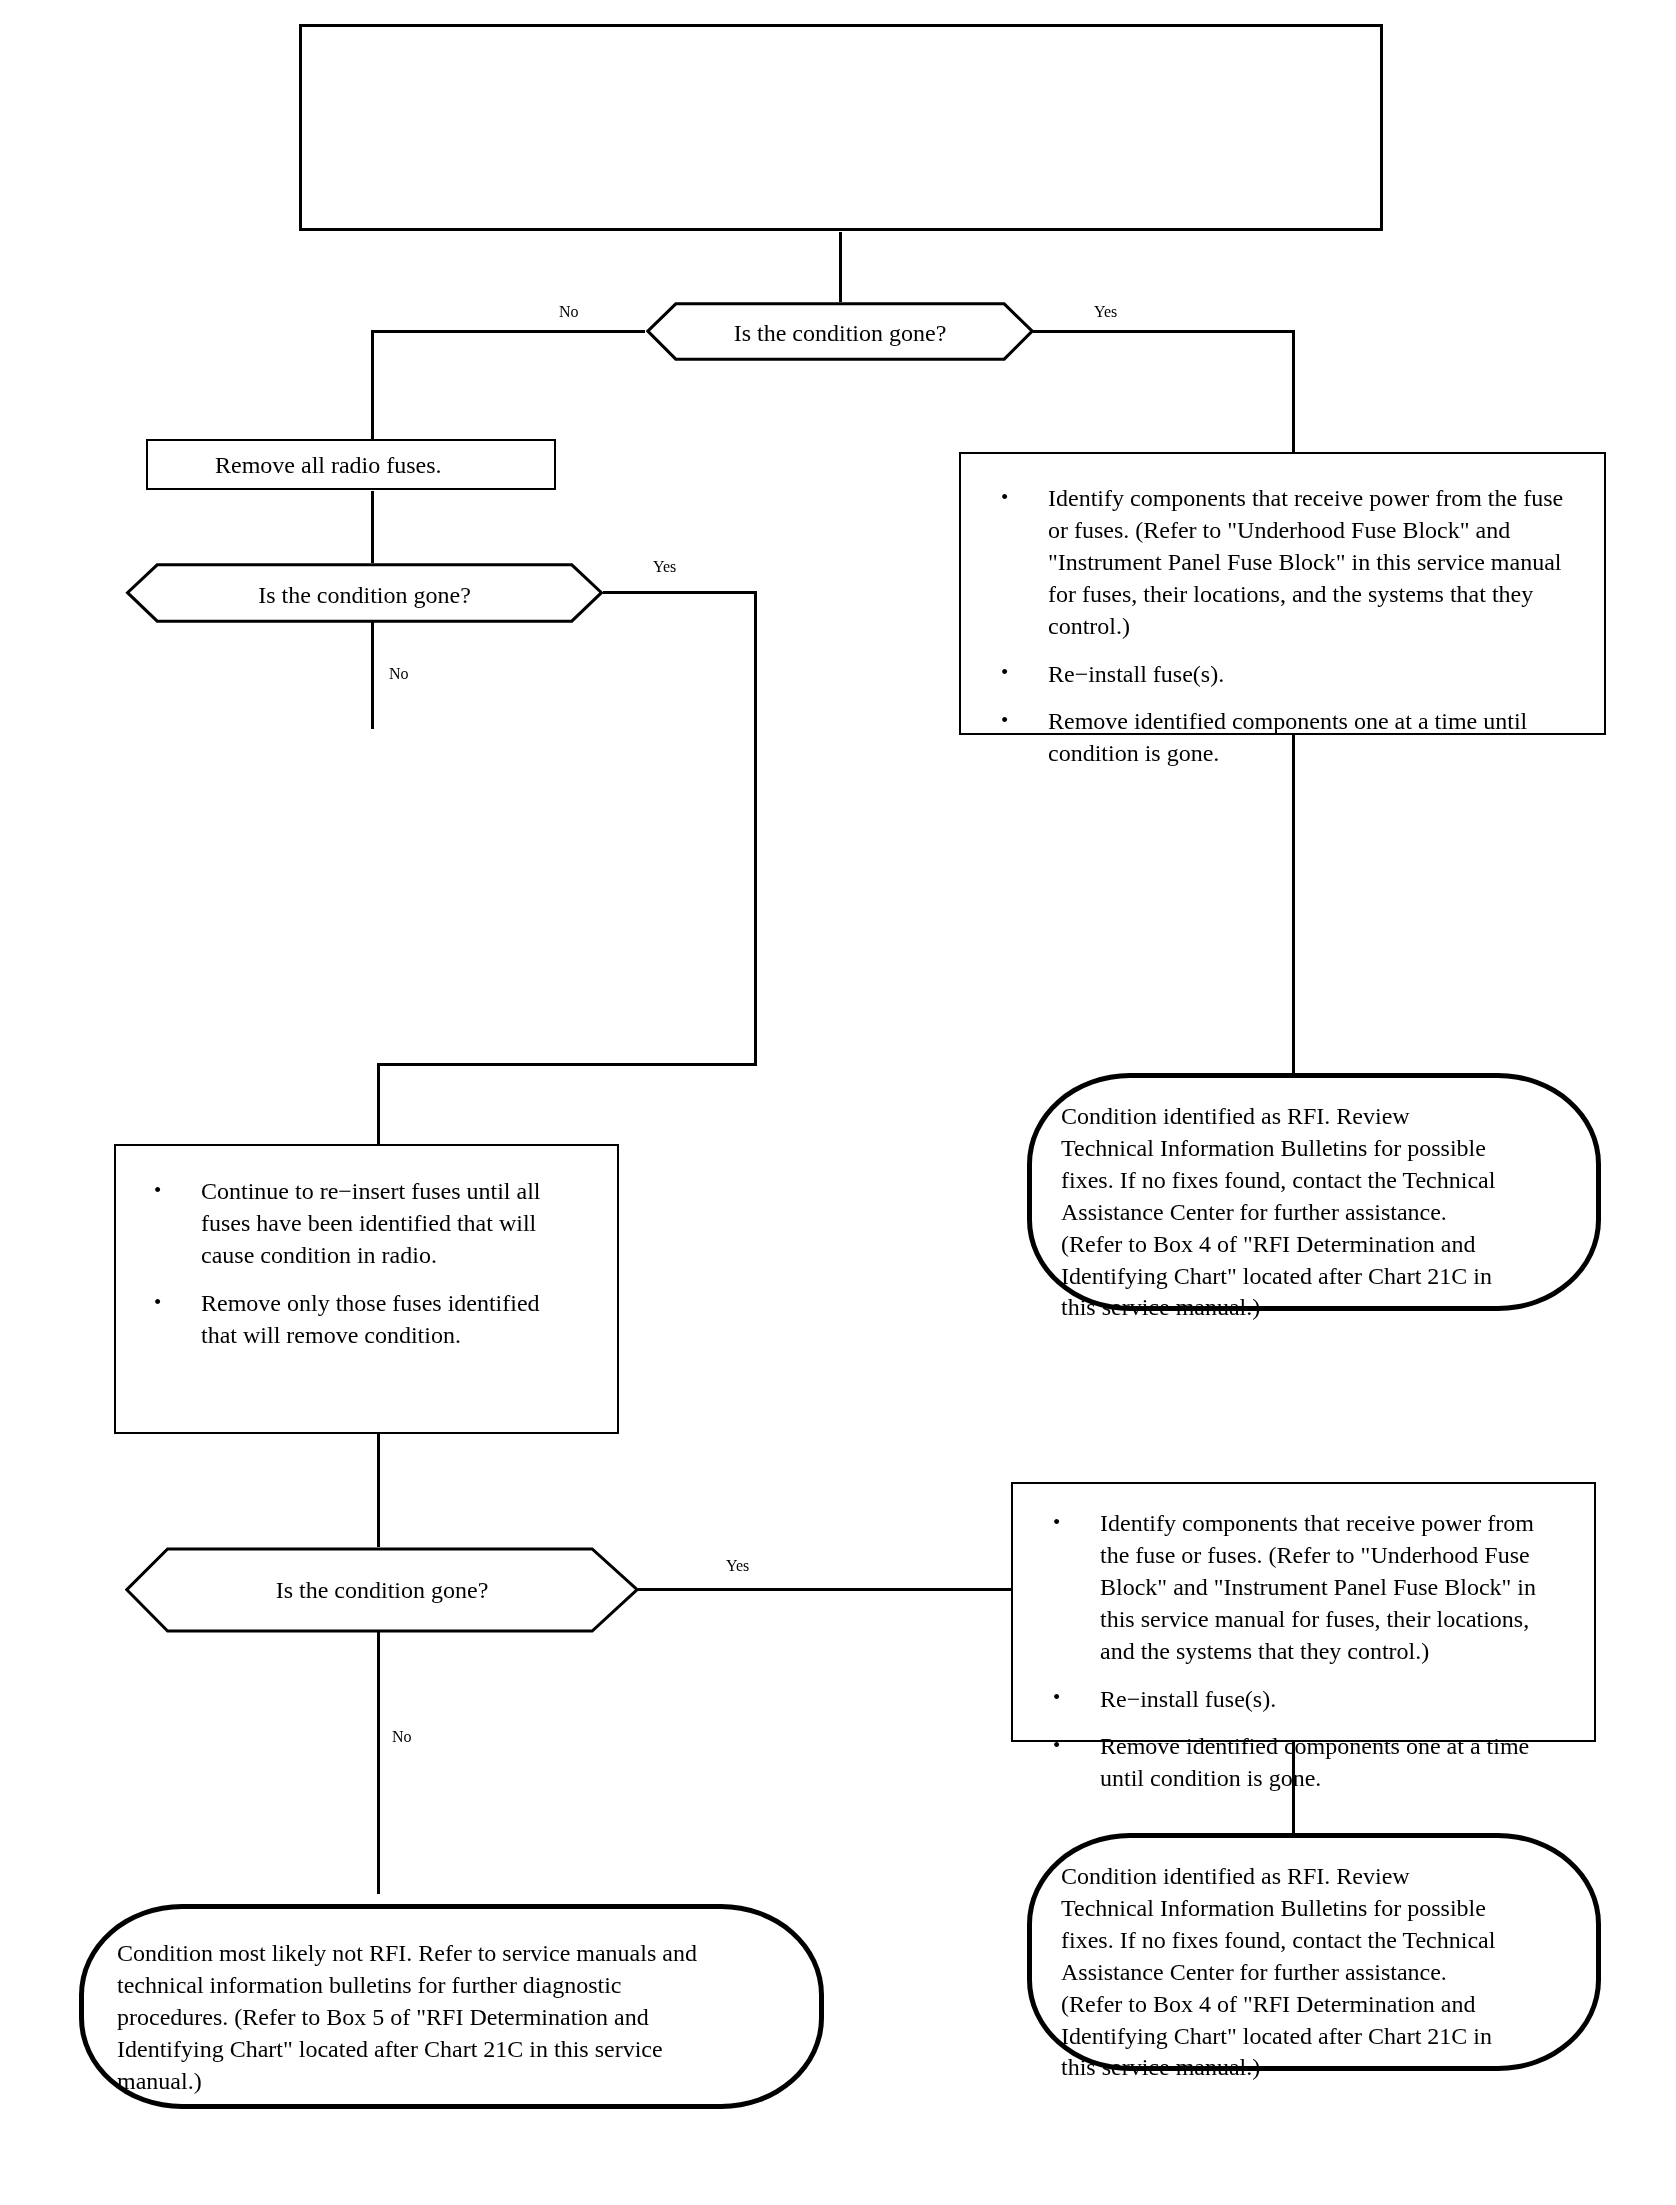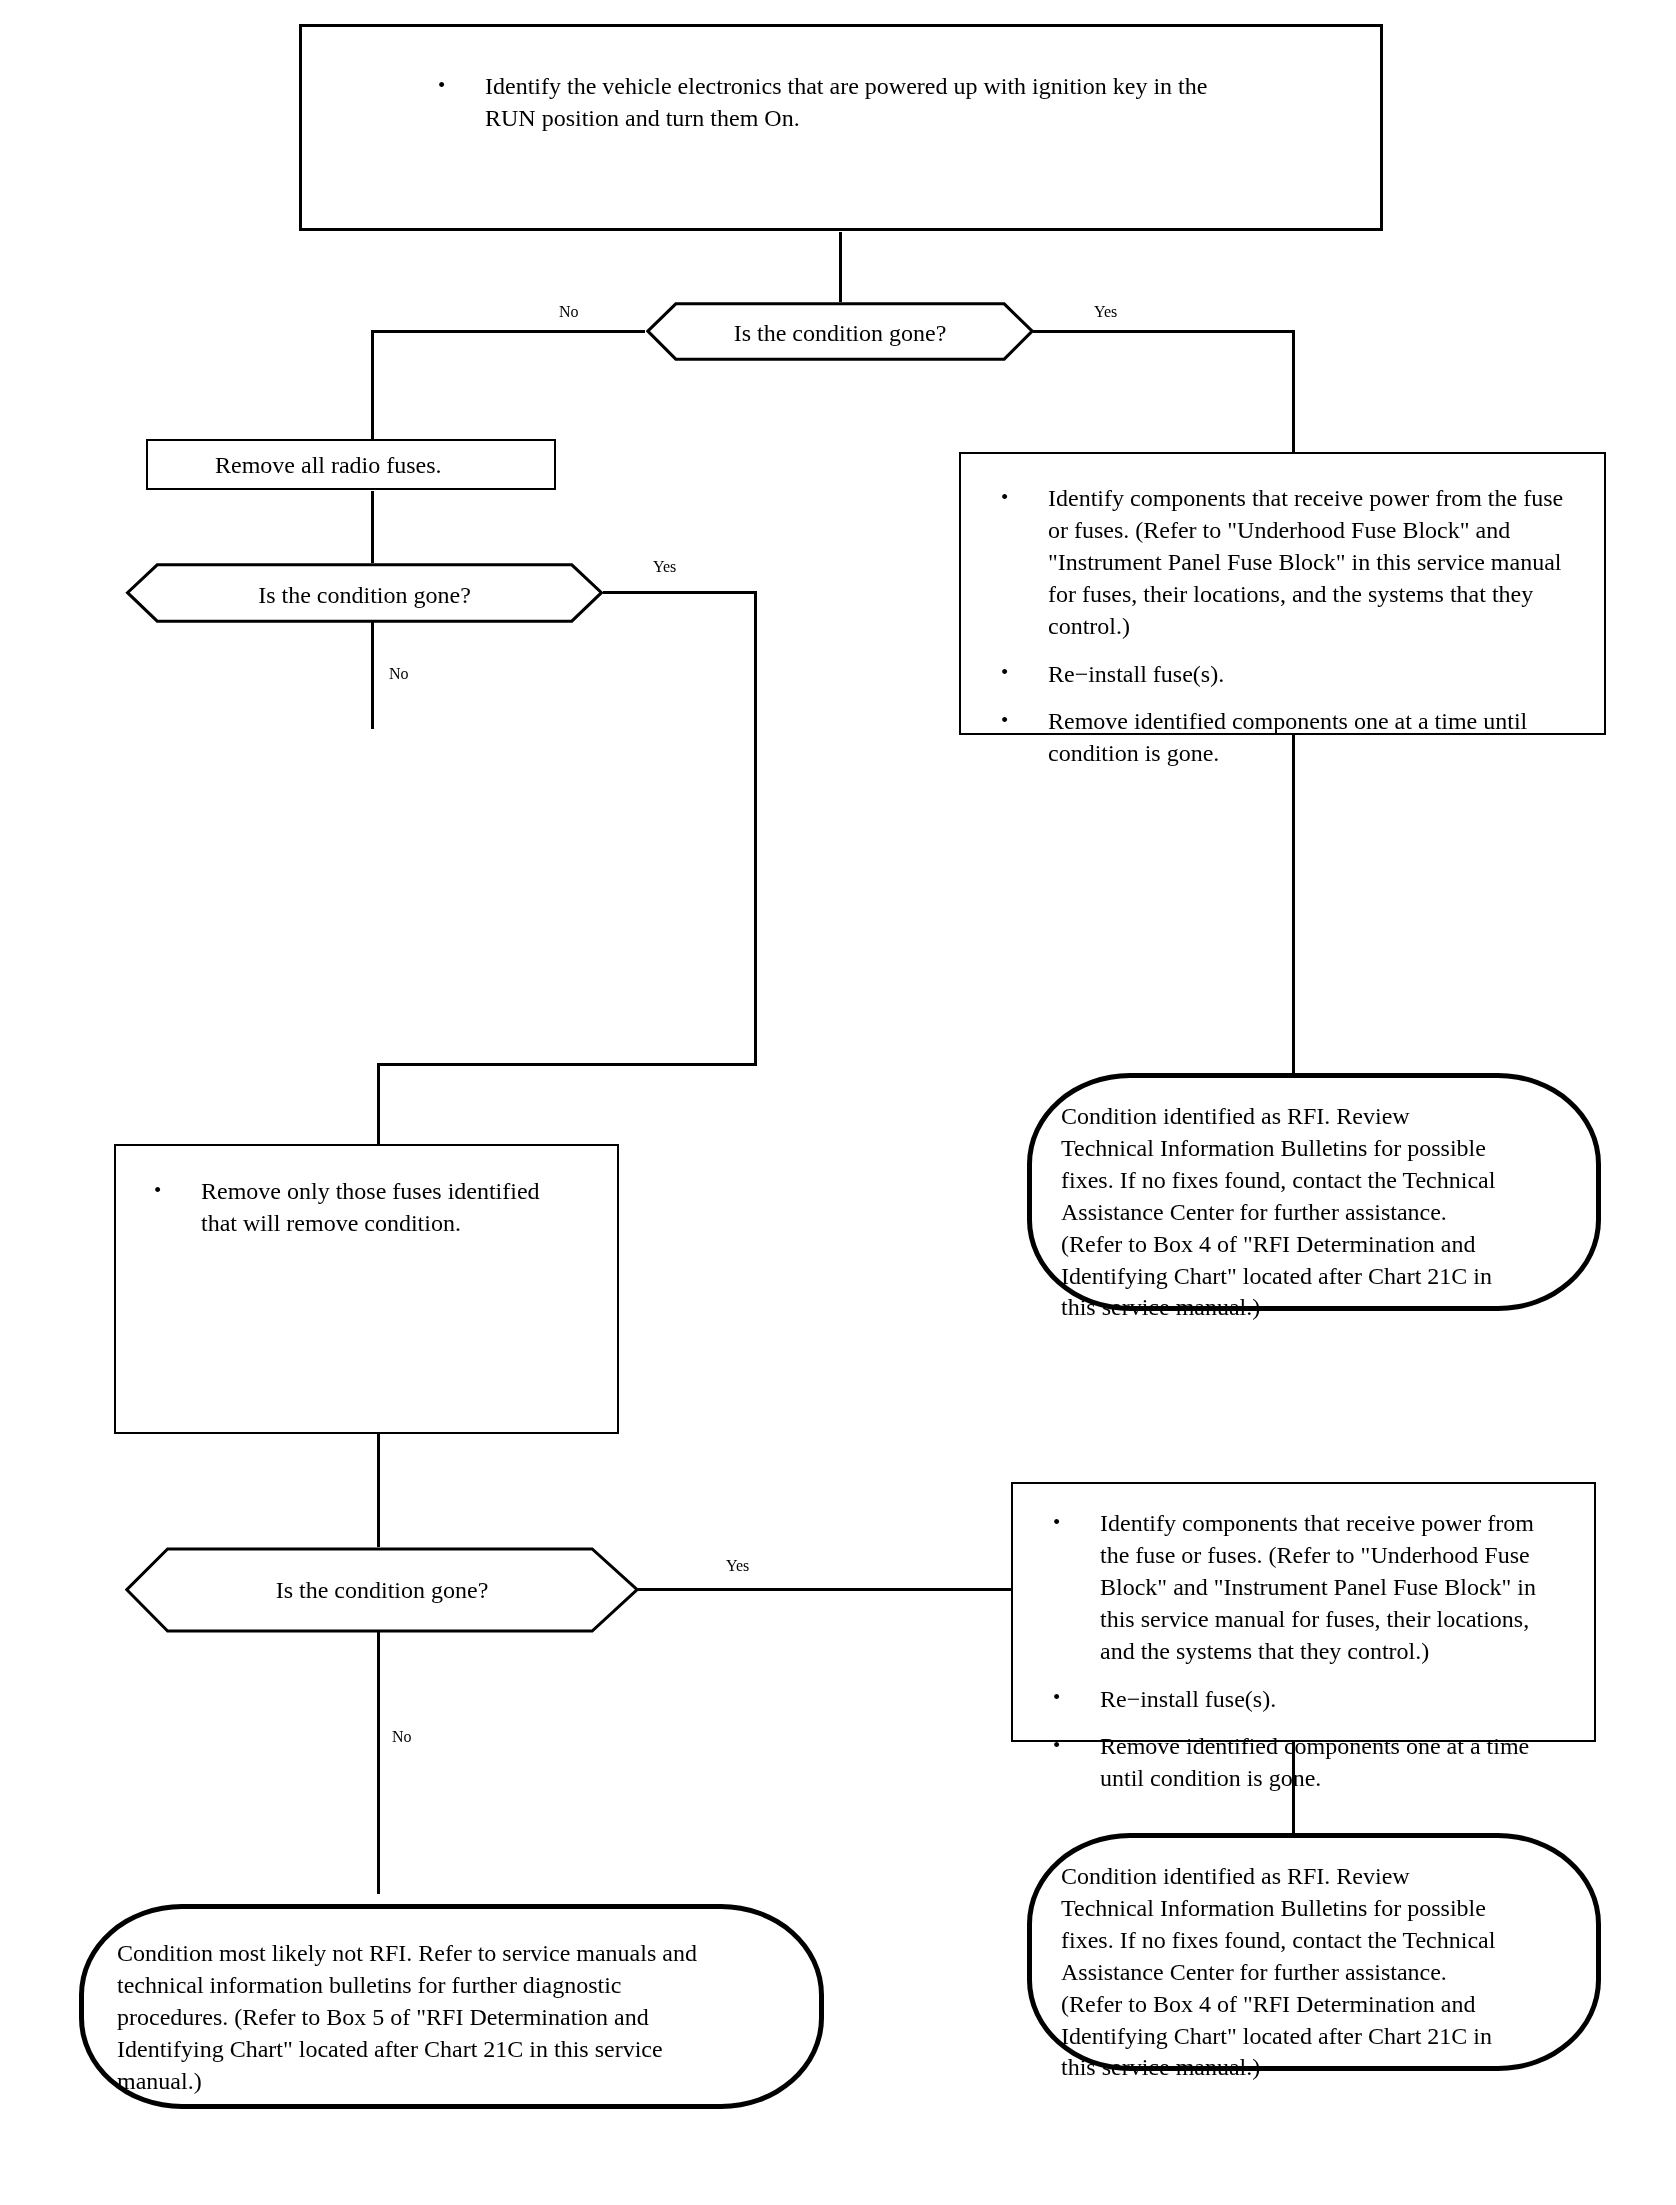--- a/index.html
+++ b/index.html
@@ -121,21 +121,20 @@
       <path d="M 1050,2615 L 1664,2615"></path>
 
       <path d="M 623,2686 L 623,3116"></path>
 
       <path d="M 2128,2866 L 2128,3132"></path>
     </g>
   </svg>
 
   <div class="node rect" style="left:299px; top:24px; width:1084px; height:207px;">
     <ul class="bullets" style="position:absolute; left:131px; top:44px; width:784px;">
-      <li>Identify the vehicle electronics that are powered up with ignition key in the RUN position and turn them On.</li>
     </ul>
   </div>
 
   <div class="node hex" style="left:646px; top:302px; width:388px; height:59px;">
     <svg width="388" height="59" viewBox="0 0 638 97">
       <polygon points="49,3 589,3 635,48 589,94 49,94 3,48" fill="#ffffff" stroke="#000000" stroke-width="5"></polygon>
     </svg>
     <div class="hex-label" style="top:18px;">Is the condition gone?</div>
   </div>
   <div class="edge-label" style="left:559px; top:304px;">No</div>
@@ -168,20 +167,21 @@
 Technical Information Bulletins for possible
 fixes. If no fixes found, contact the Technical
 Assistance Center for further assistance.
 (Refer to Box 4 of "RFI Determination and
 Identifying Chart" located after Chart 21C in
 this service manual.)</div>
   </div>
 
   <div class="node rect-thin" style="left:114px; top:1144px; width:505px; height:290px;">
     <ul class="bullets" style="position:absolute; left:33px; top:30px; width:432px;">
+      <li>Continue to re−insert fuses until all fuses have been identified that will cause condition in radio.</li>
       <li>Remove only those fuses identified that will remove condition.</li>
     </ul>
   </div>
 
   <div class="node hex" style="left:125px; top:1547px; width:514px; height:86px;">
     <svg width="514" height="86" viewBox="0 0 845 141">
       <polygon points="70,3 768,3 842,70 768,138 70,138 3,70" fill="#ffffff" stroke="#000000" stroke-width="5"></polygon>
     </svg>
     <div class="hex-label" style="top:30px;">Is the condition gone?</div>
   </div>

